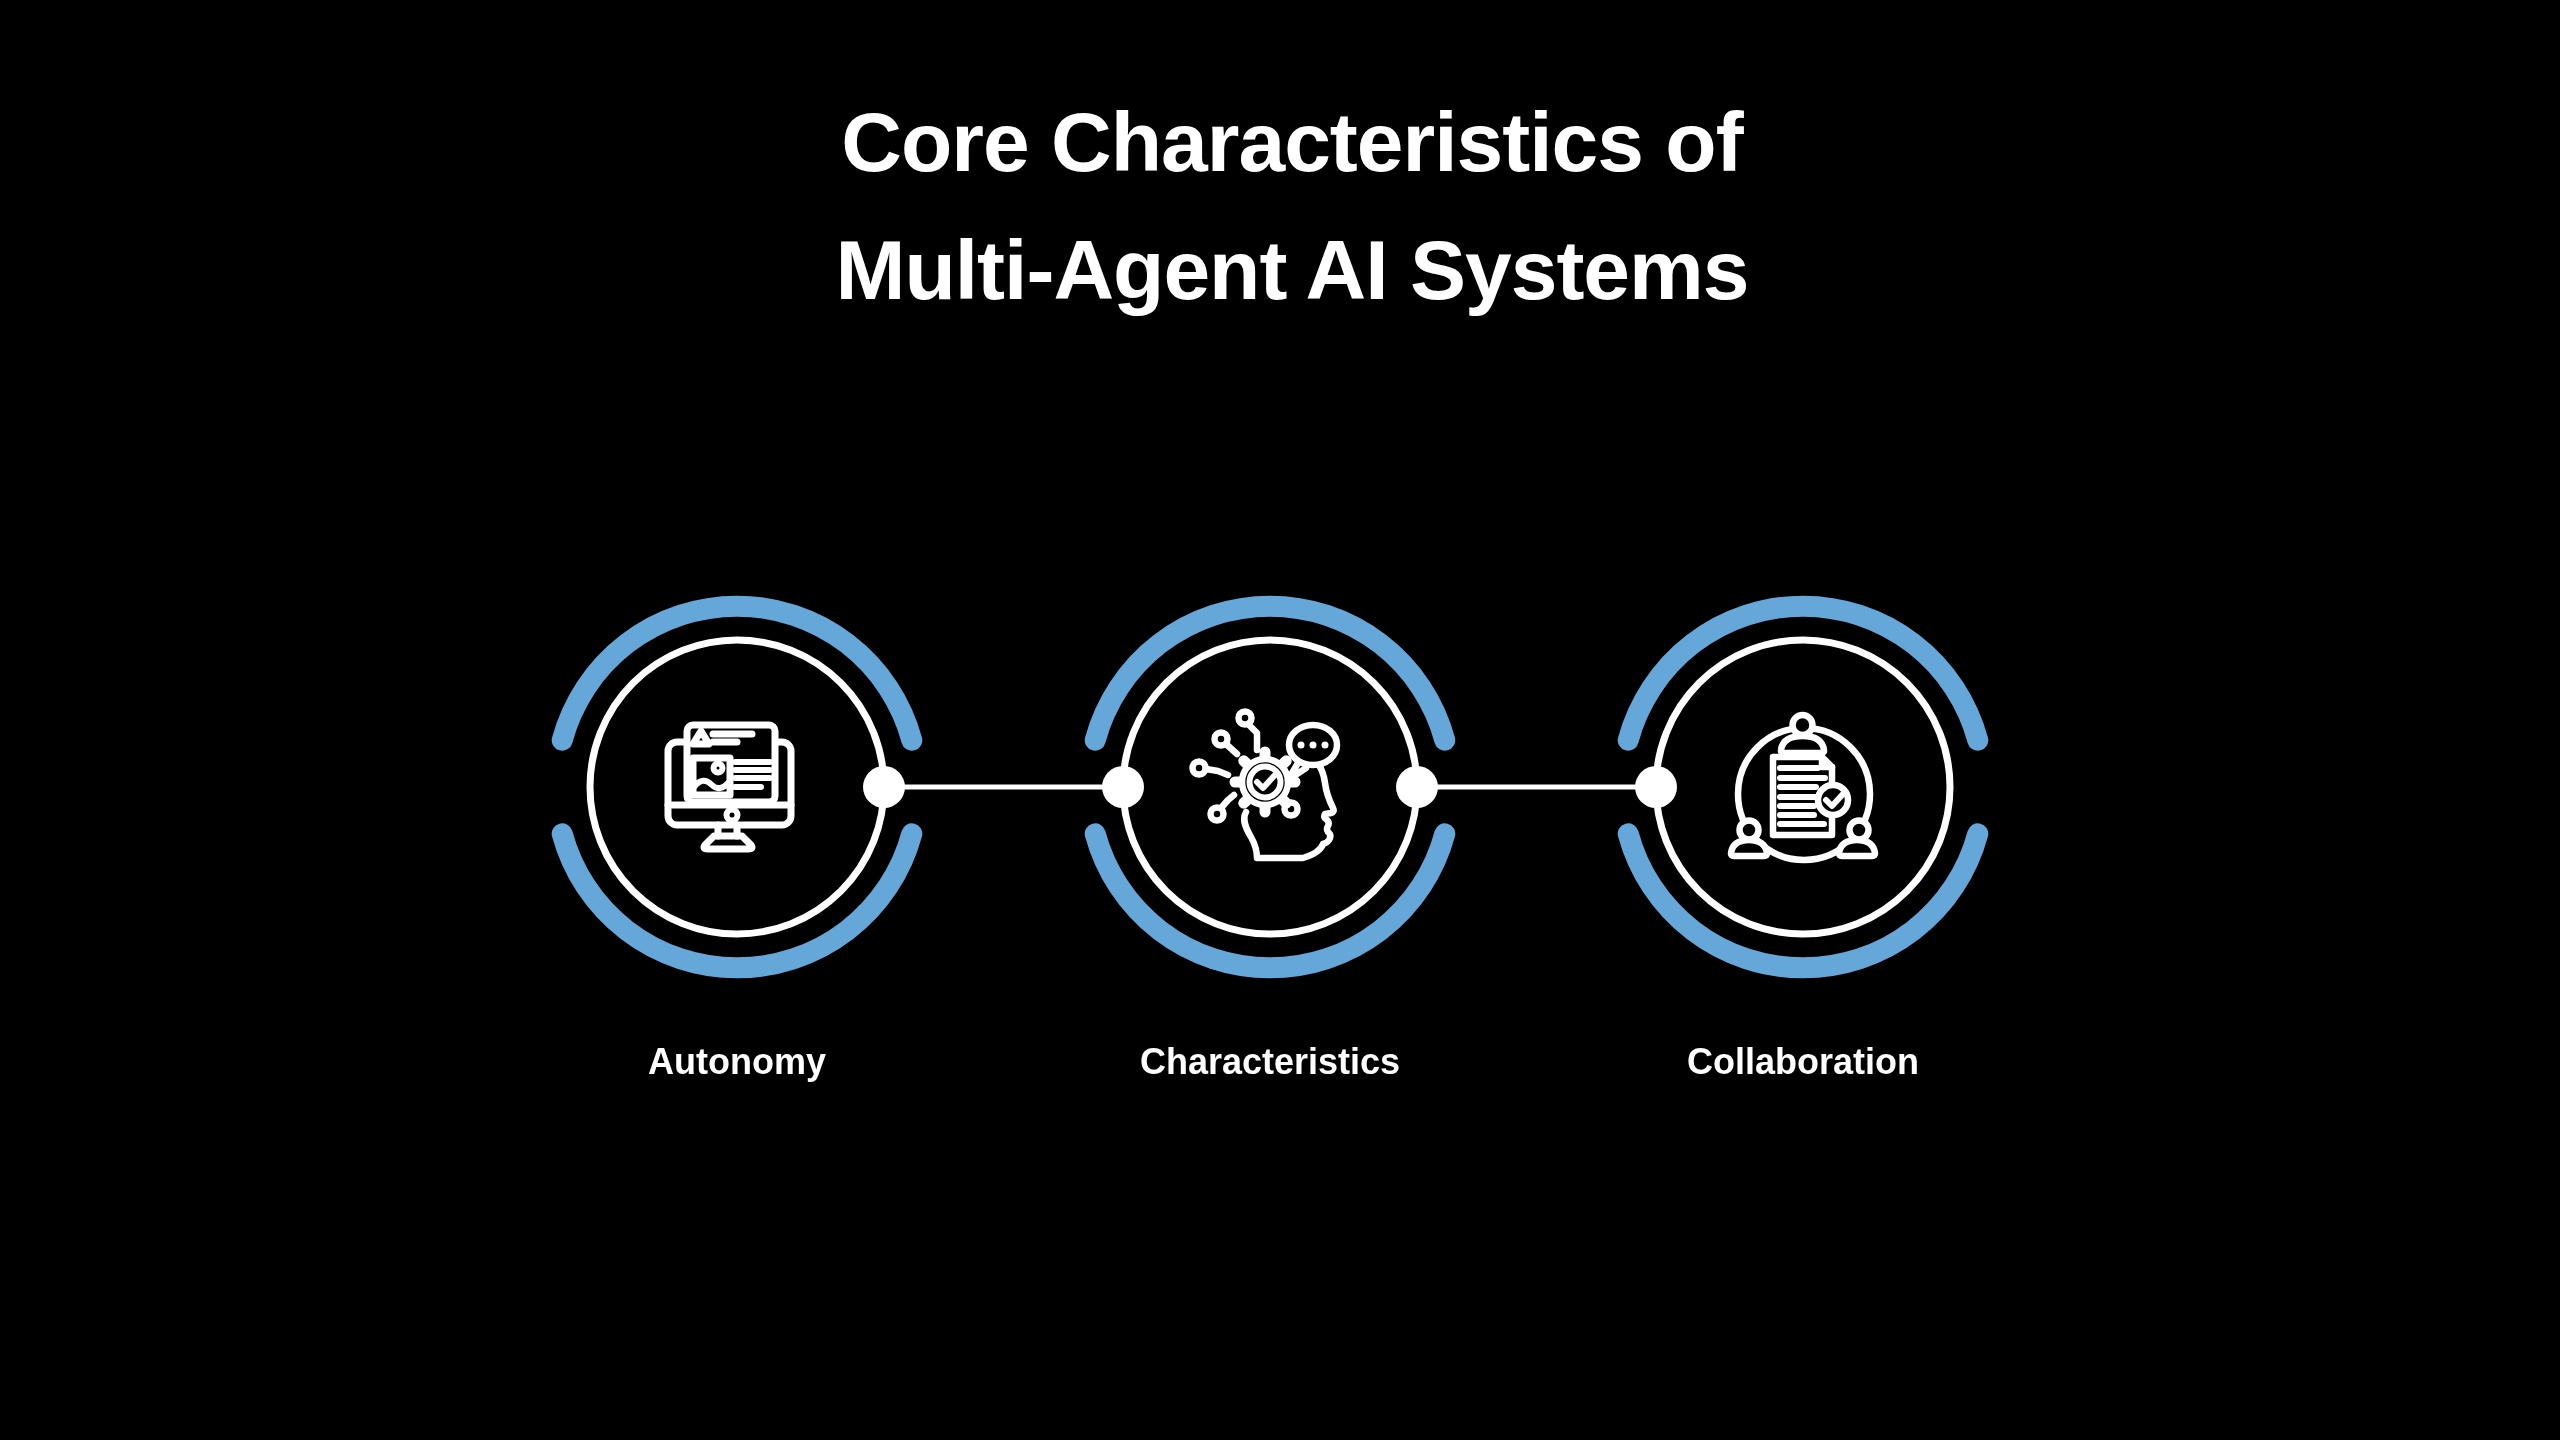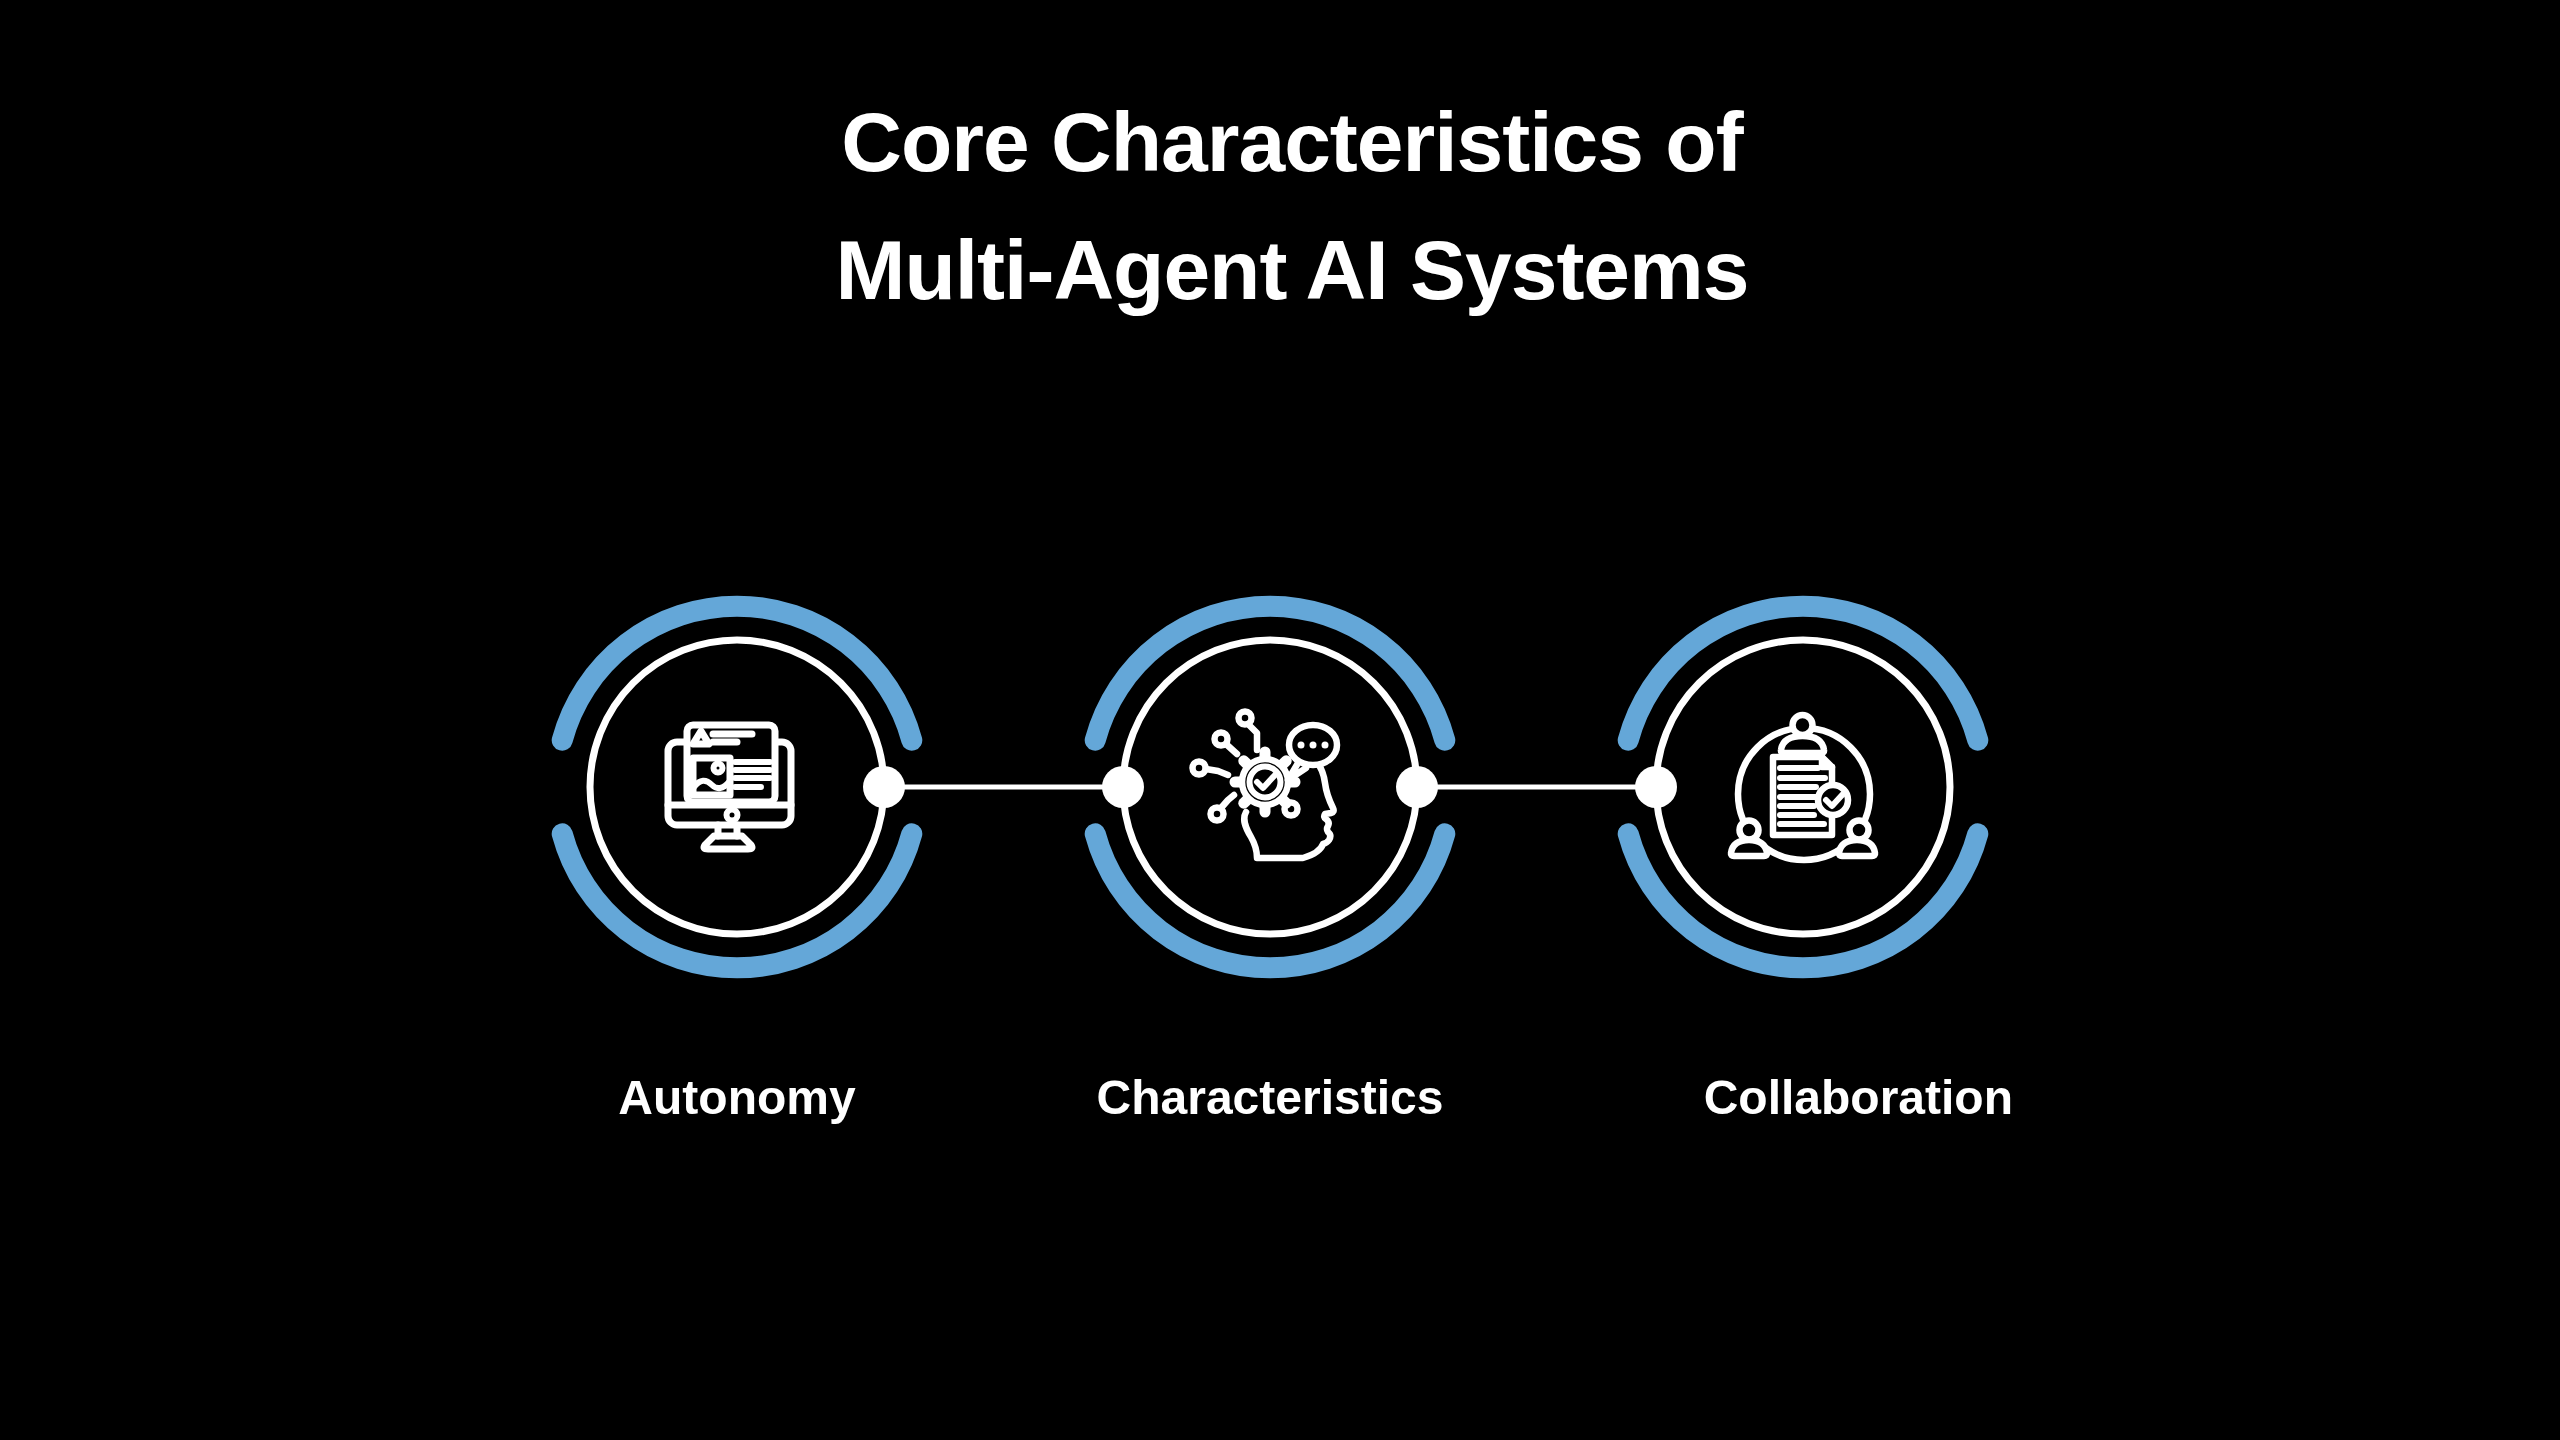--- a/index.html
+++ b/index.html
@@ -25,28 +25,27 @@
   .node-svg{position:absolute;top:577px;width:420px;height:420px;}
   .node-svg.n0{left:527px;}
   .node-svg.n1{left:1060px;}
   .node-svg.n2{left:1593px;}
   .node-label{
     position:absolute;
     top:1036px;
     width:420px;
     text-align:center;
     color:#ffffff;
-    font-size:48px;
+    font-size:36px;
     font-weight:700;
     line-height:52px;
-    margin-top:36px;
   }
   .node-label.l0{left:527px;}
   .node-label.l1{left:1060px;}
-  .node-label.l2{left:1593px;text-align:right;}
+  .node-label.l2{left:1593px;}
 </style>
 </head>
 <body>
 
 <div class="title">
   <div>Core Characteristics of</div>
   <div>Multi-Agent AI Systems</div>
 </div>
 
 <div class="diagram">

